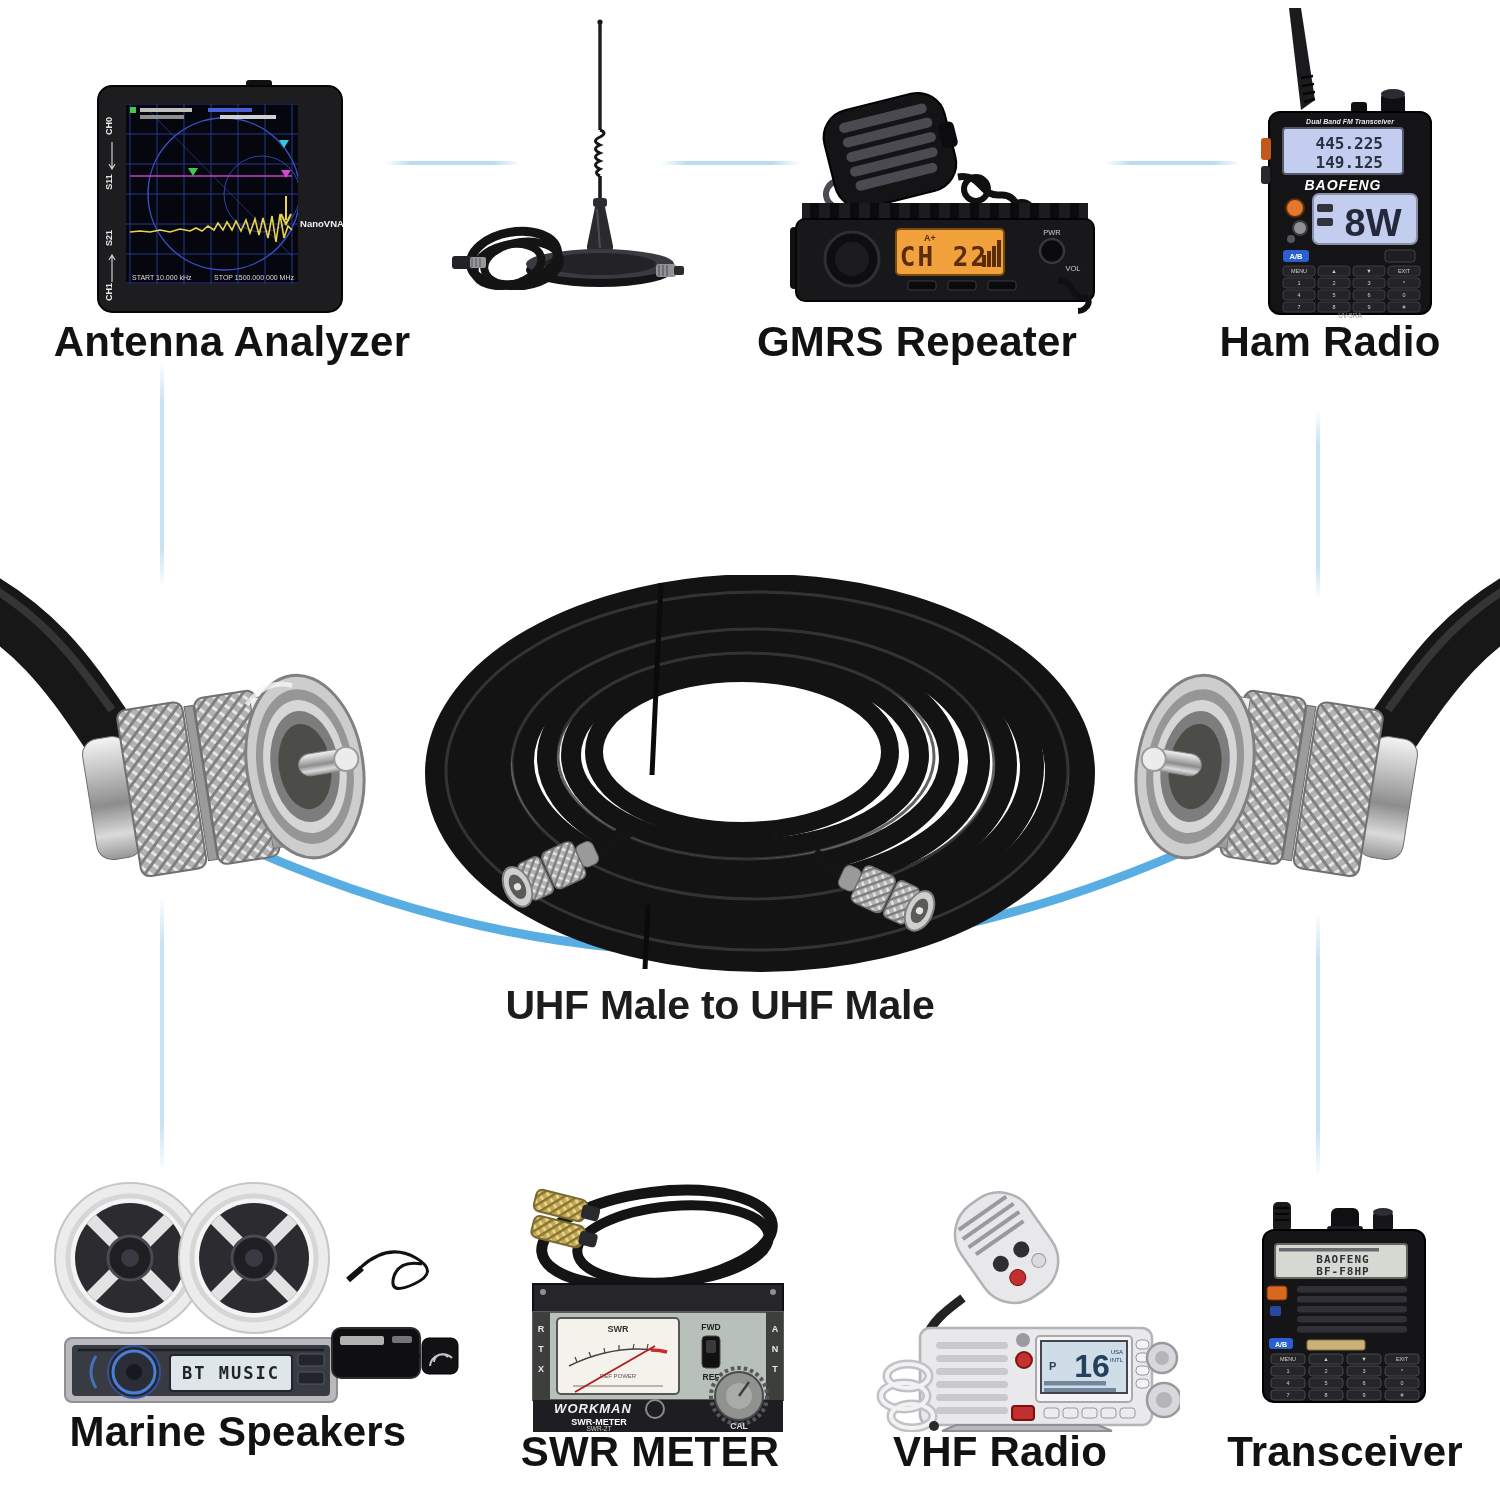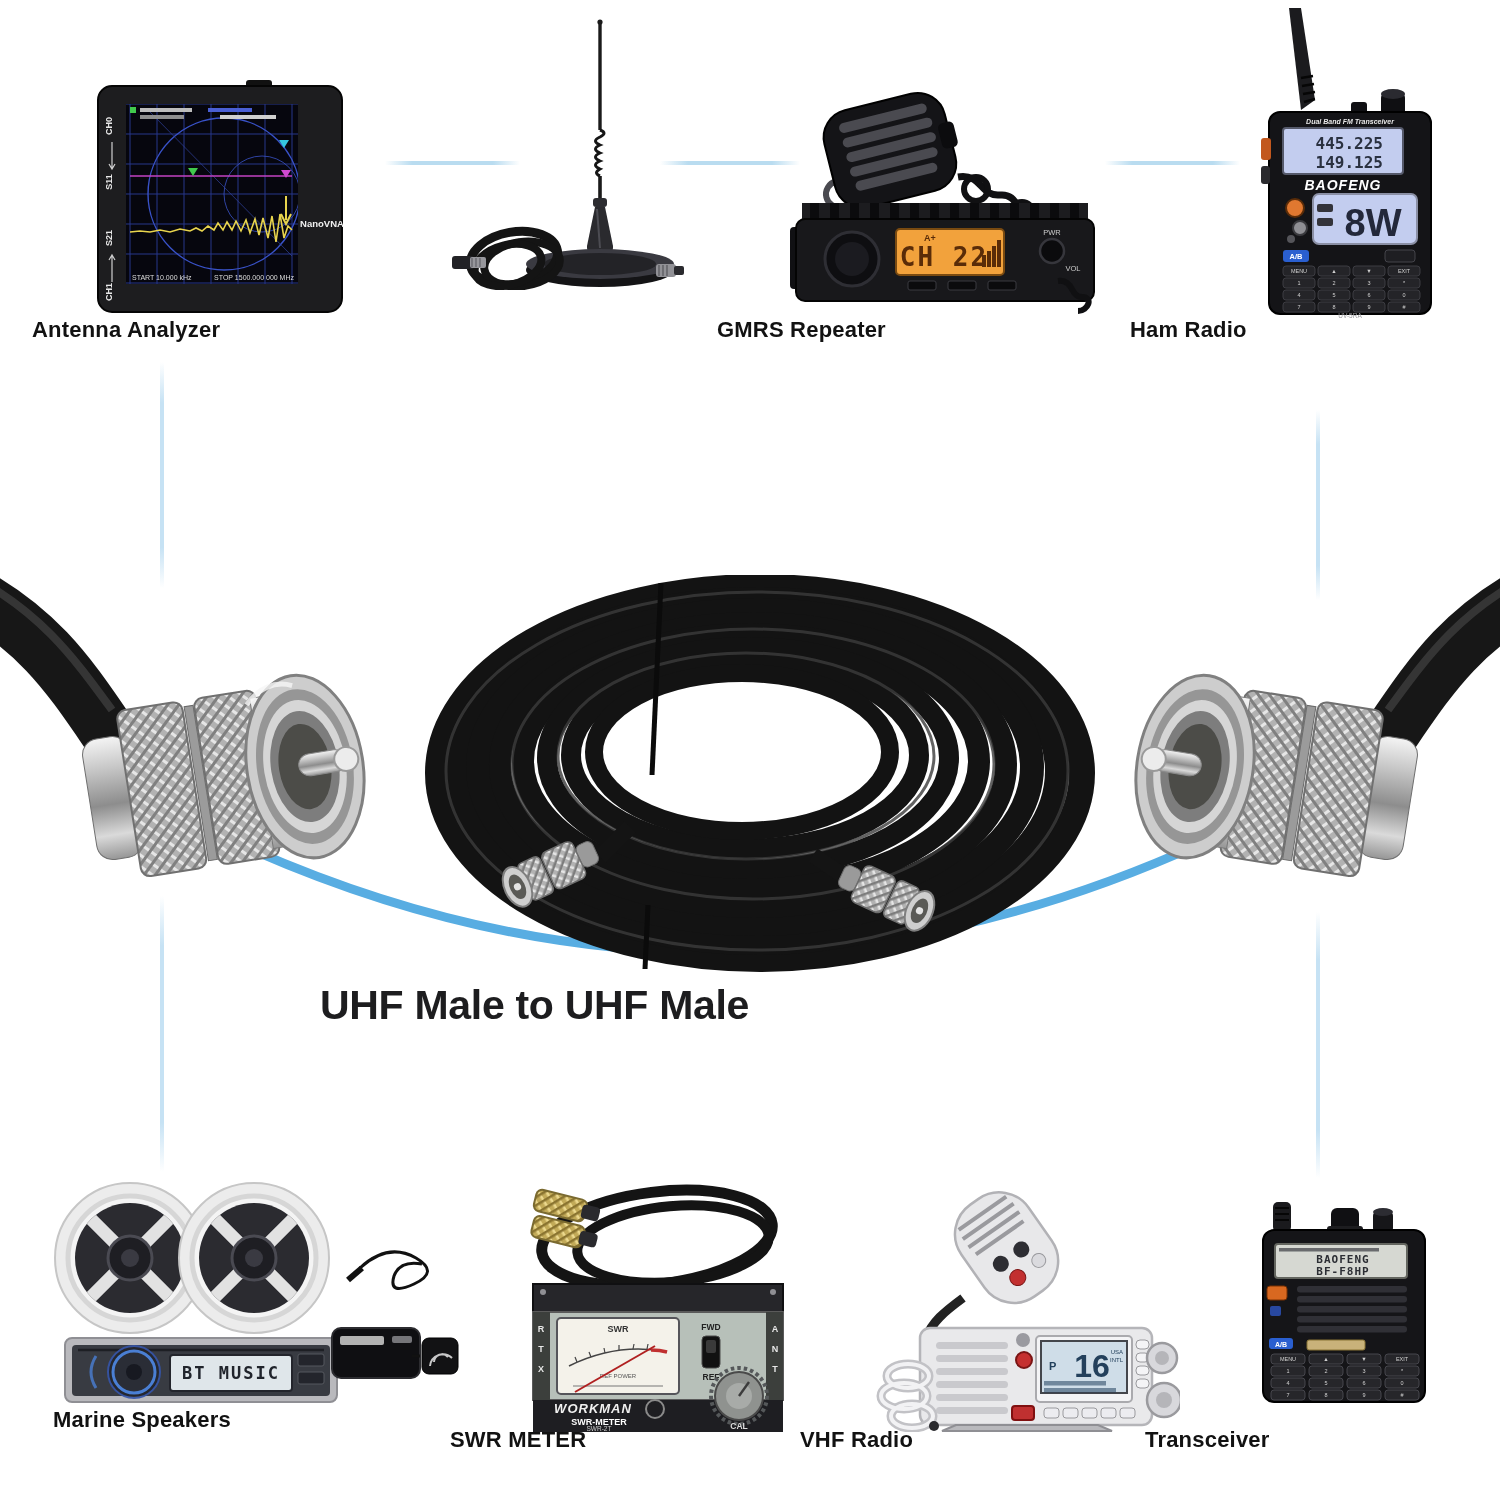--- a/index.html
+++ b/index.html
@@ -1,21 +1,21 @@
 <!DOCTYPE html>
 <html style="--arc_blue: #58ade2; --link_blue: #b9dcf0; --lcd_orange: #f2a23c; --ham_screen: #c3cdef; --vhf_screen: #cfdde8;"><head>
 <meta charset="utf-8">
 <style>
   html,body{margin:0;padding:0;background:#fff;}
   #canvas{position:relative;width:1500px;height:1500px;background:#fff;overflow:hidden;
           font-family:"Liberation Sans","DejaVu Sans",sans-serif;}
   #canvas svg{position:absolute;display:block;}
-  .label{position:absolute;font-weight:700;font-size:22px;color:#121212;
+  .label{position:absolute;text-align:center;font-weight:700;font-size:42px;color:#121212;
          letter-spacing:0.2px;line-height:1.12;}
-  .title{position:absolute;left:320px;top:982px;width:800px;
+  .title{position:absolute;left:320px;top:982px;width:800px;text-align:center;
          font-weight:800;font-size:41px;color:#1d1d1f;line-height:1.15;letter-spacing:-0.3px;}
   text{font-family:"Liberation Sans","DejaVu Sans",sans-serif;}
   .mono{font-family:"DejaVu Sans Mono","Liberation Mono",monospace;}
 </style>
 </head>
 <body>
 
 <div id="canvas">
 
   <svg style="left:0;top:0" width="1500" height="1500" viewBox="0 0 1500 1500">
@@ -583,20 +583,20 @@
           <text x="109" y="197">9</text>
           <text x="147" y="197">#</text>
       </g>
     </g>
   </svg>
 
   <div class="label" style="left:32px;top:318px;width:400px">Antenna Analyzer</div>
   <div class="label" style="left:717px;top:318px;width:400px">GMRS Repeater</div>
   <div class="label" style="left:1130px;top:318px;width:400px">Ham Radio</div>
 
-  <div class="label" style="left:53px;top:1408px;width:400px">
+  <div class="label" style="left:38px;top:1408px;width:400px">
     <div>Marine Speakers</div>
   </div>
   <div class="label" style="left:450px;top:1428px;width:400px">SWR METER</div>
   <div class="label" style="left:800px;top:1428px;width:400px">VHF Radio</div>
   <div class="label" style="left:1145px;top:1428px;width:400px">Transceiver</div>
 
 </div>
 
 </body></html>

